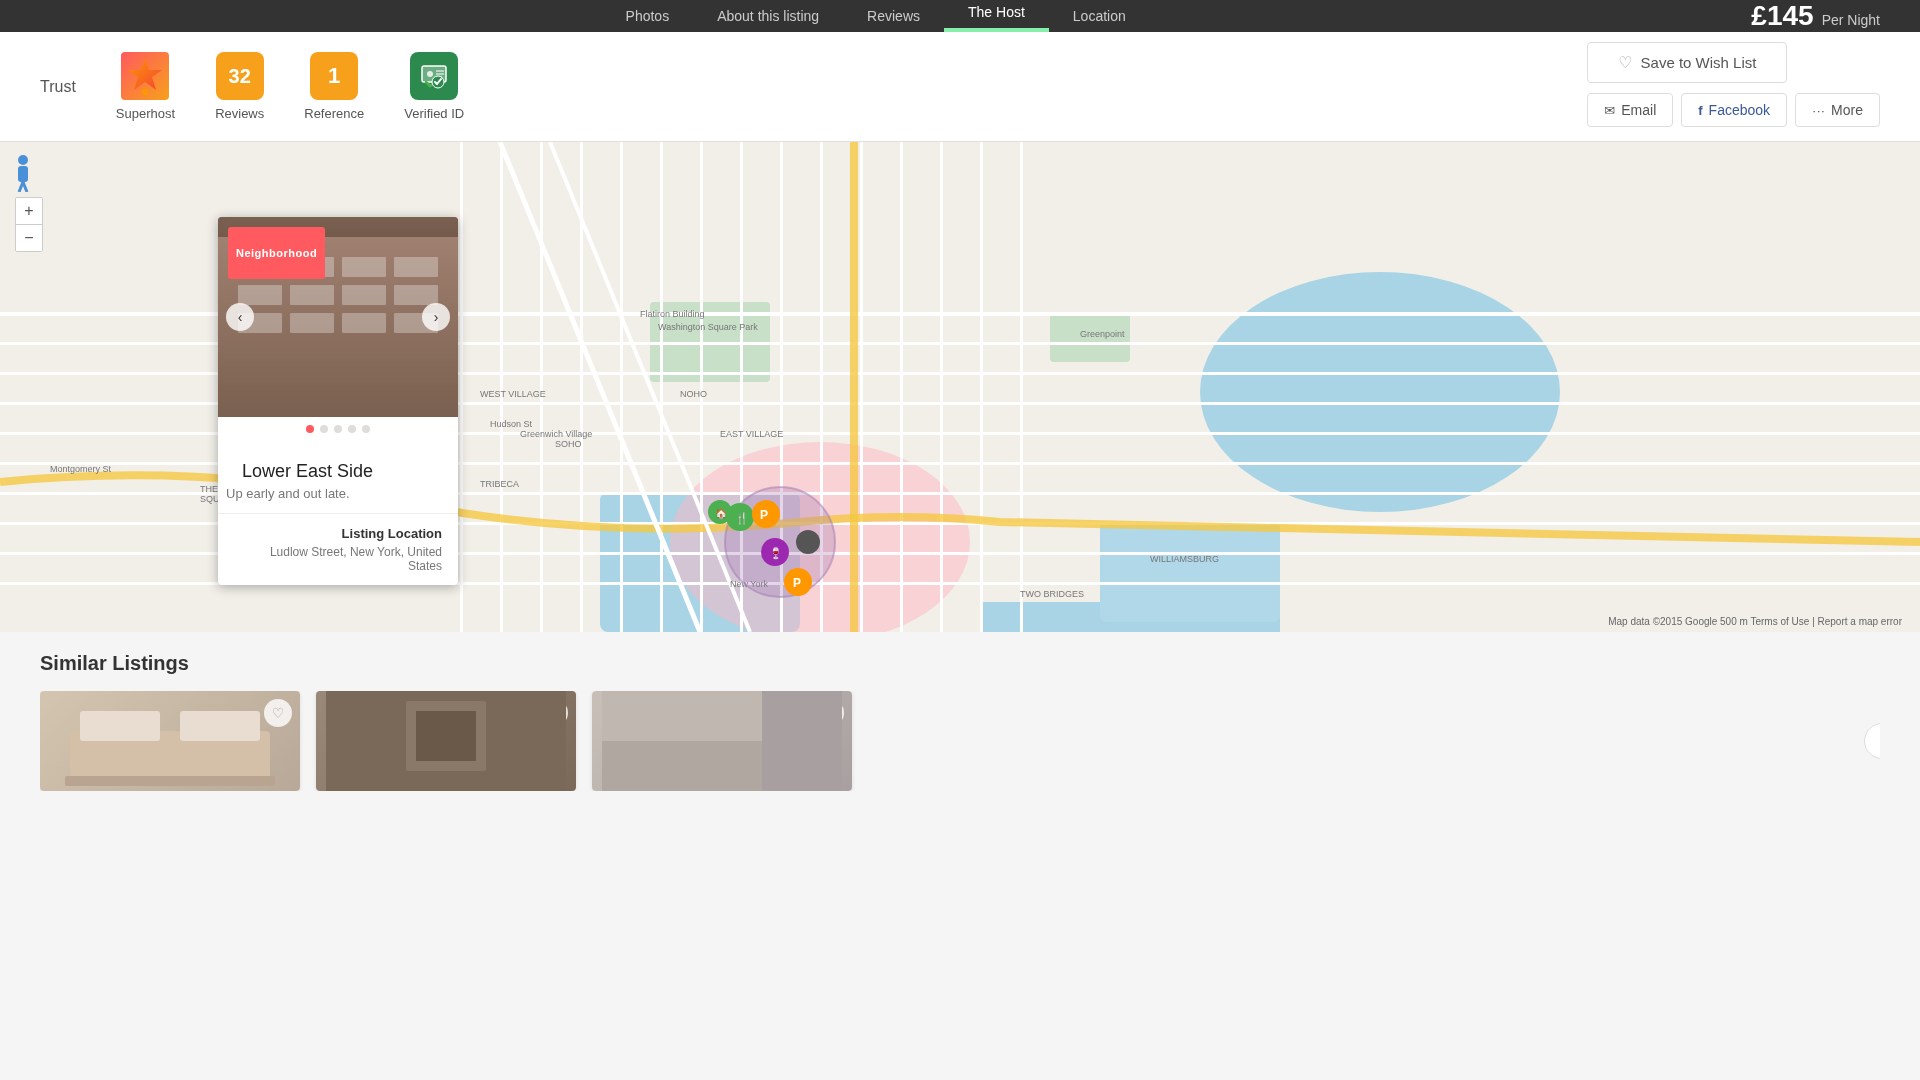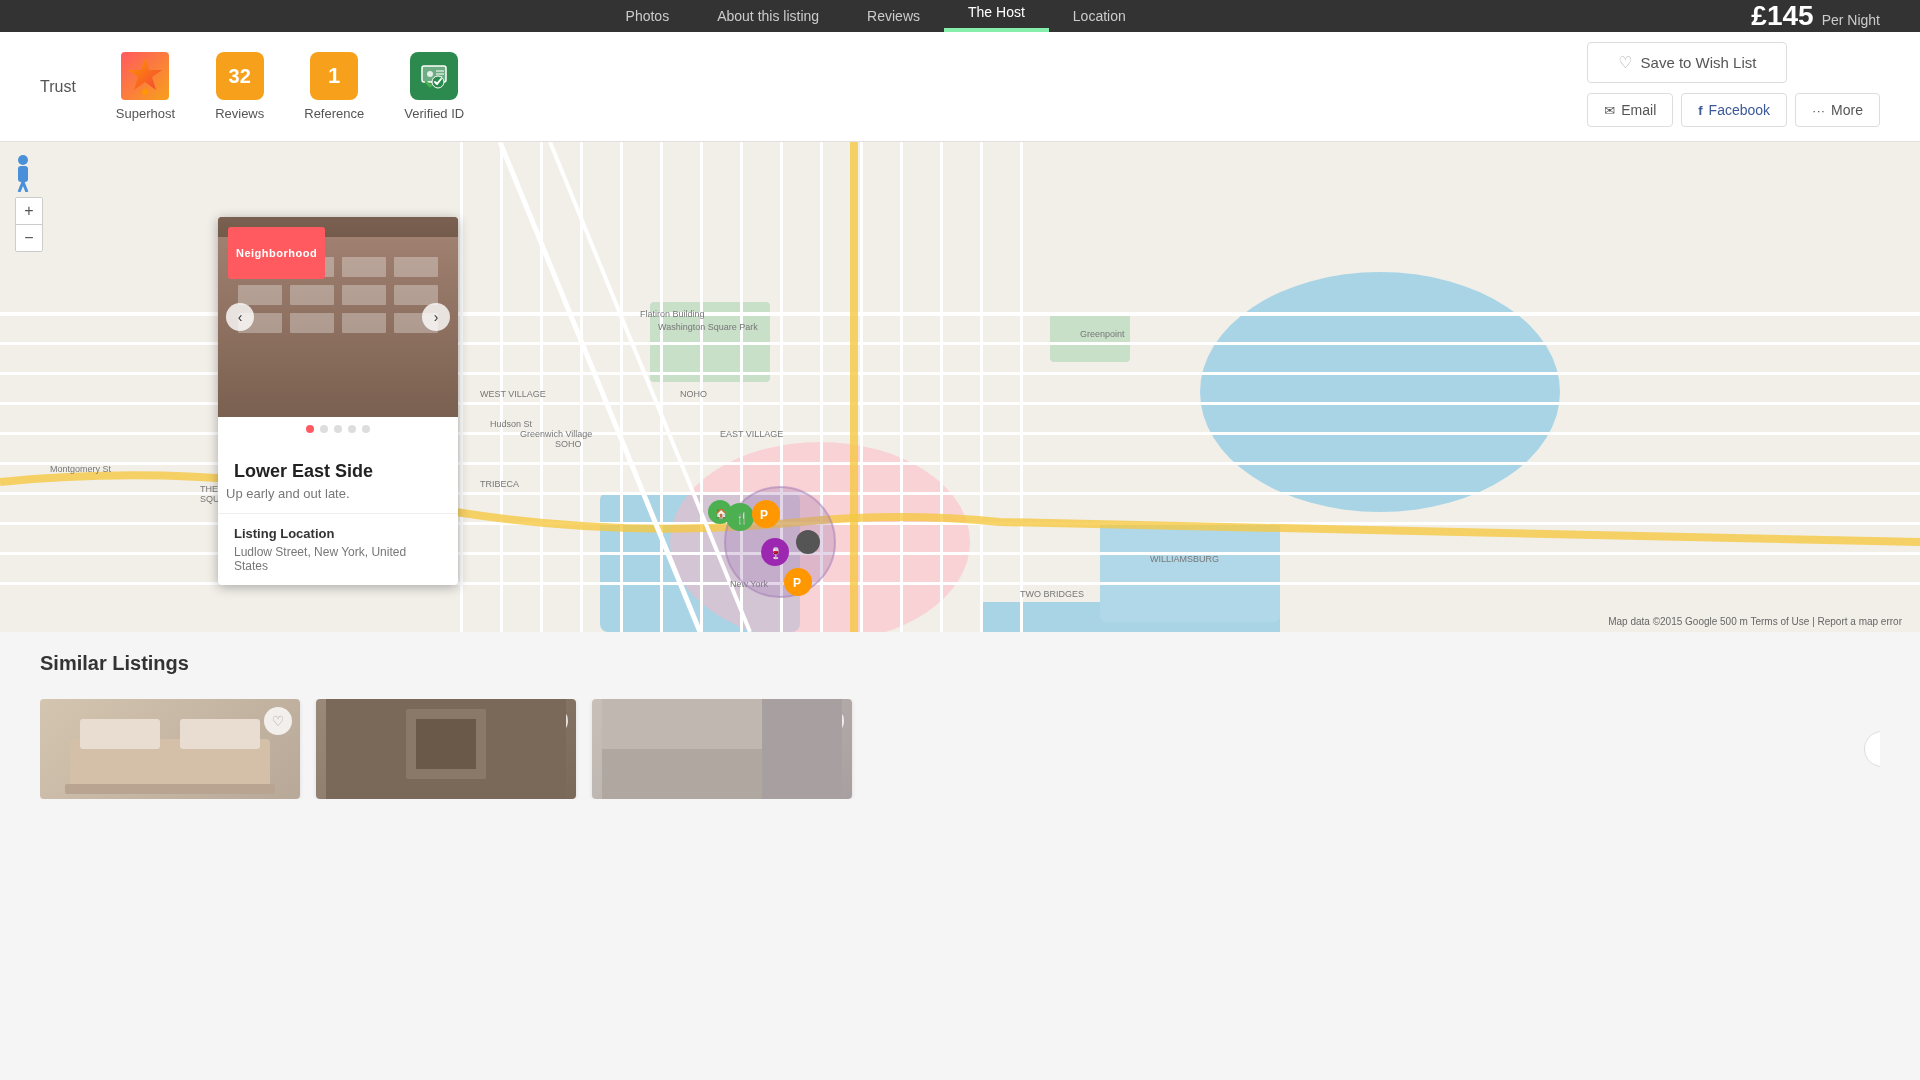--- a/index.html
+++ b/index.html
@@ -254,23 +254,23 @@
       display: flex;
       align-items: center;
       justify-content: center;
       font-size: 14px;
       color: #333;
       z-index: 5;
     }
     .card-prev { left: 8px; }
     .card-next { right: 8px; }
     .neighborhood-title {
-      padding: 16px 16px 4px;
+      padding: 16px 24px 4px;
       font-size: 18px;
-      font-weight: bold;
+      font-weight: normal;
       color: #222;
     }
     .neighborhood-subtitle {
       padding: 0 8px 12px;
       font-size: 13px;
       color: #777;
     }
     .carousel-dots {
       display: flex;
       justify-content: center;
@@ -287,20 +287,21 @@
     .neighborhood-tags {
       padding: 8px 16px 16px;
       font-size: 13px;
       color: #555;
       text-align: center;
       border-top: 1px solid #eee;
     }
     .listing-location {
       padding: 12px 16px;
       border-top: 1px solid #eee;
+      text-align: right;
     }
     .listing-location-title {
       font-size: 13px;
       font-weight: bold;
       color: #333;
       margin-bottom: 4px;
     }
     .listing-location-addr {
       font-size: 12px;
       color: #777;
@@ -345,21 +346,21 @@
 
     
     .similar-section {
       background: #f5f5f5;
       padding: 20px 40px;
     }
     .similar-title {
       font-size: 20px;
       font-weight: bold;
       color: #333;
-      margin-bottom: 24px;
+      margin-bottom: 16px;
     }
     .similar-grid {
       display: flex;
       gap: 16px;
       position: relative;
       overflow: hidden;
     }
     .similar-card {
       flex: 1;
       background: #fff;

